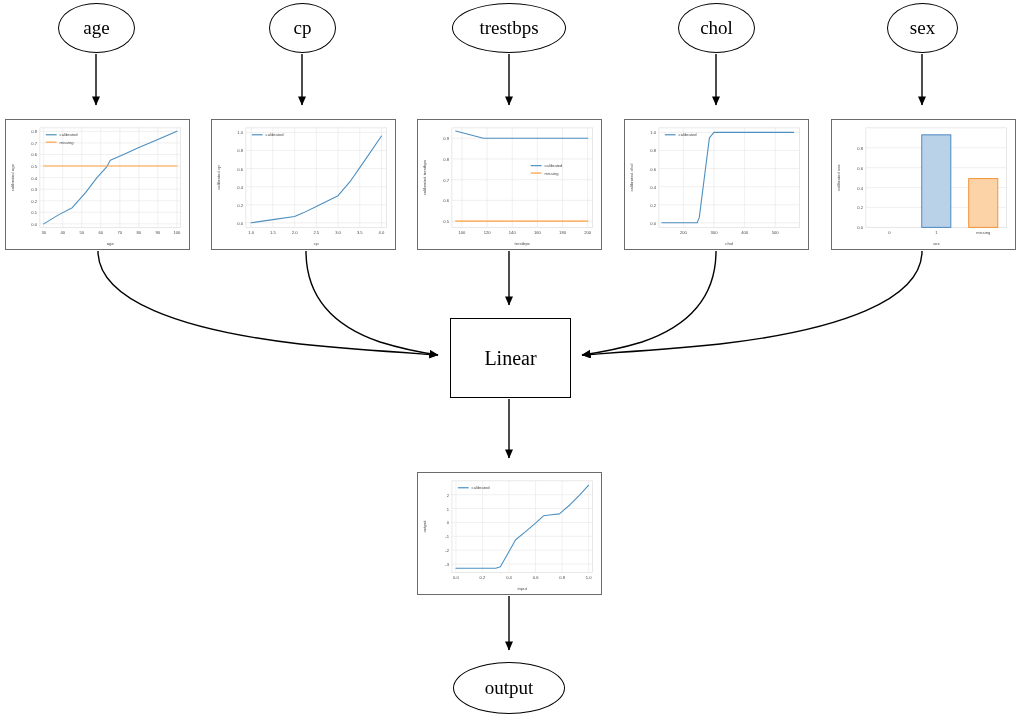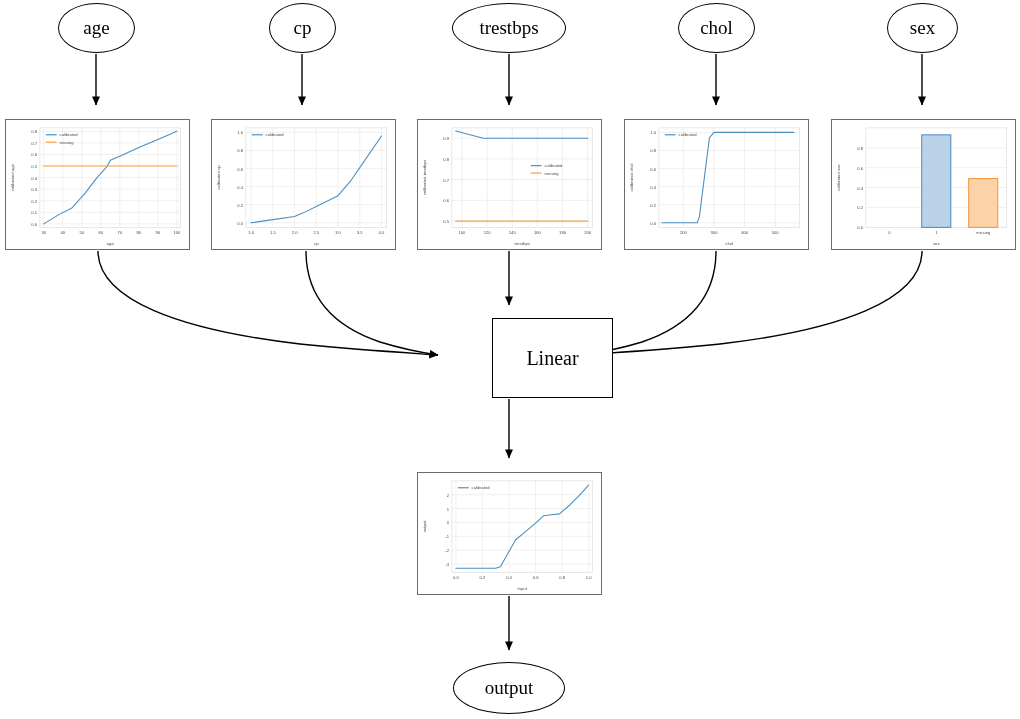--- a/index.html
+++ b/index.html
@@ -102,21 +102,21 @@
   <div class="node-ellipse" style="left:452px;top:3px;width:114px;height:50px;">
     <span>trestbps</span>
   </div>
   <div class="node-ellipse" style="left:678px;top:3px;width:77px;height:50px;">
     <span>chol</span>
   </div>
   <div class="node-ellipse" style="left:887px;top:3px;width:71px;height:50px;">
     <span>sex</span>
   </div>
 
-  <div class="node-box" style="left:450px;top:318px;width:121px;height:80px;margin-left:42px;">
+  <div class="node-box" style="left:450px;top:318px;width:121px;height:80px;">
     <span>Linear</span>
   </div>
 
   <div class="node-ellipse" style="left:453px;top:662px;width:112px;height:52px;">
     <span>output</span>
   </div>
 
   <div class="plot-frame" style="left:5px;top:119px;width:185px;height:131px;">
     <svg class="plot-svg" viewBox="0 0 185 131">
         <rect x="0" y="0" width="185" height="131" fill="#ffffff"></rect>

